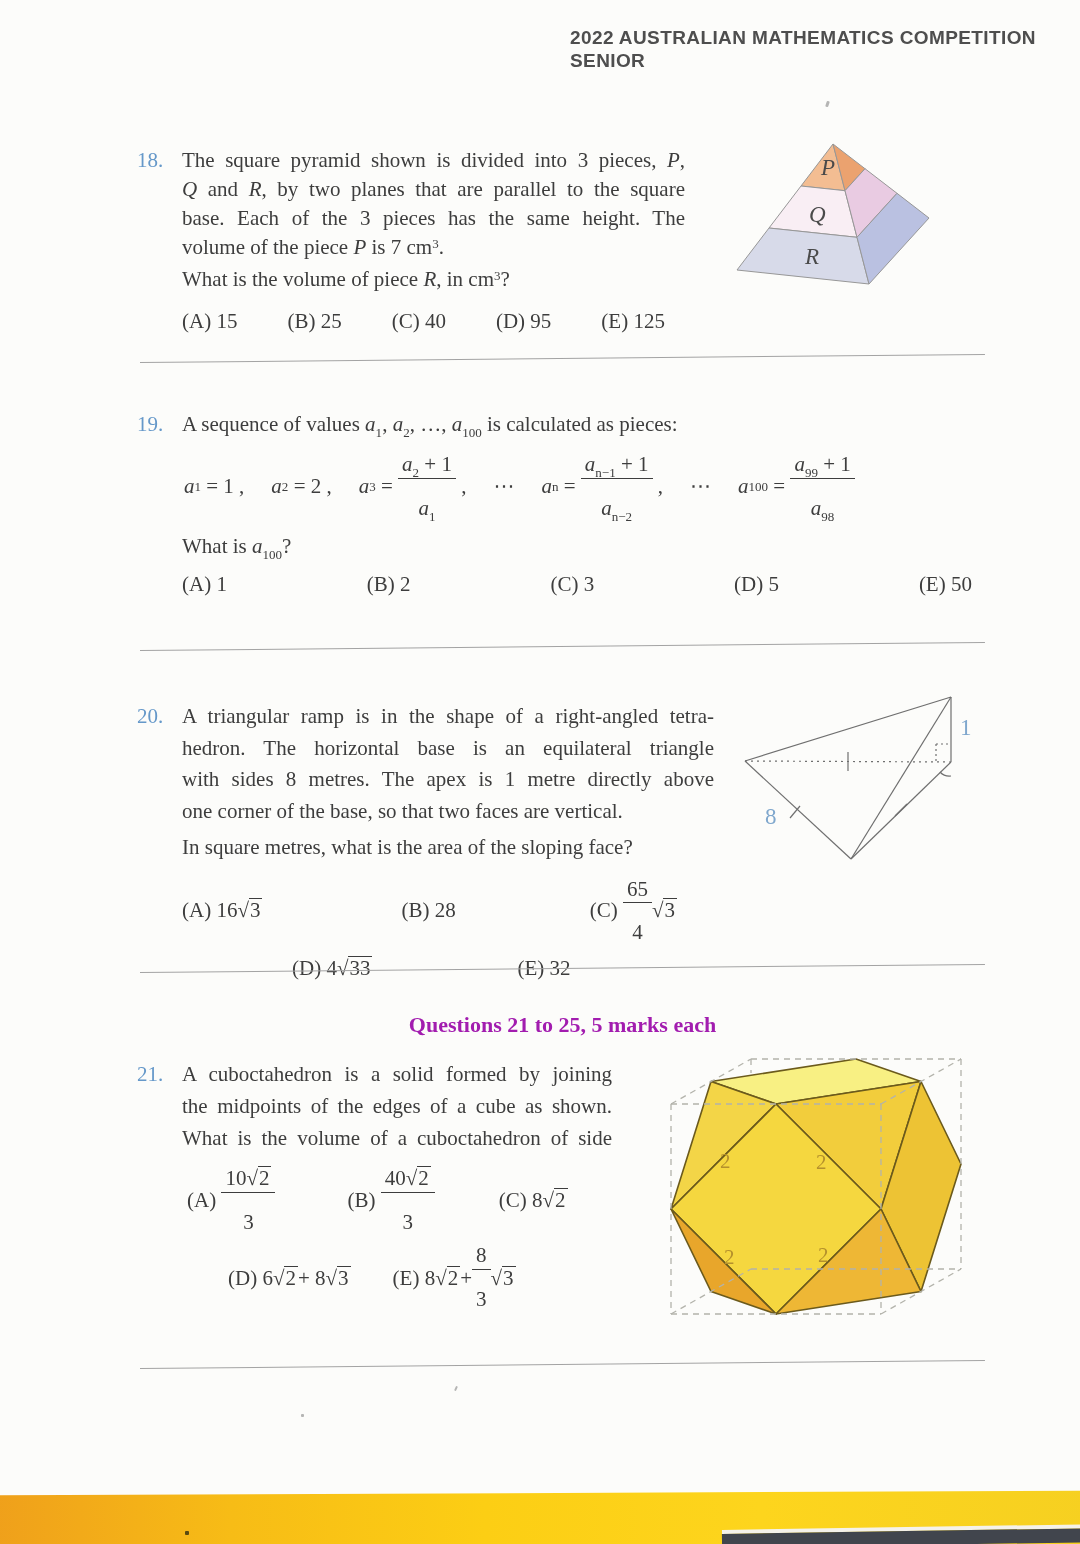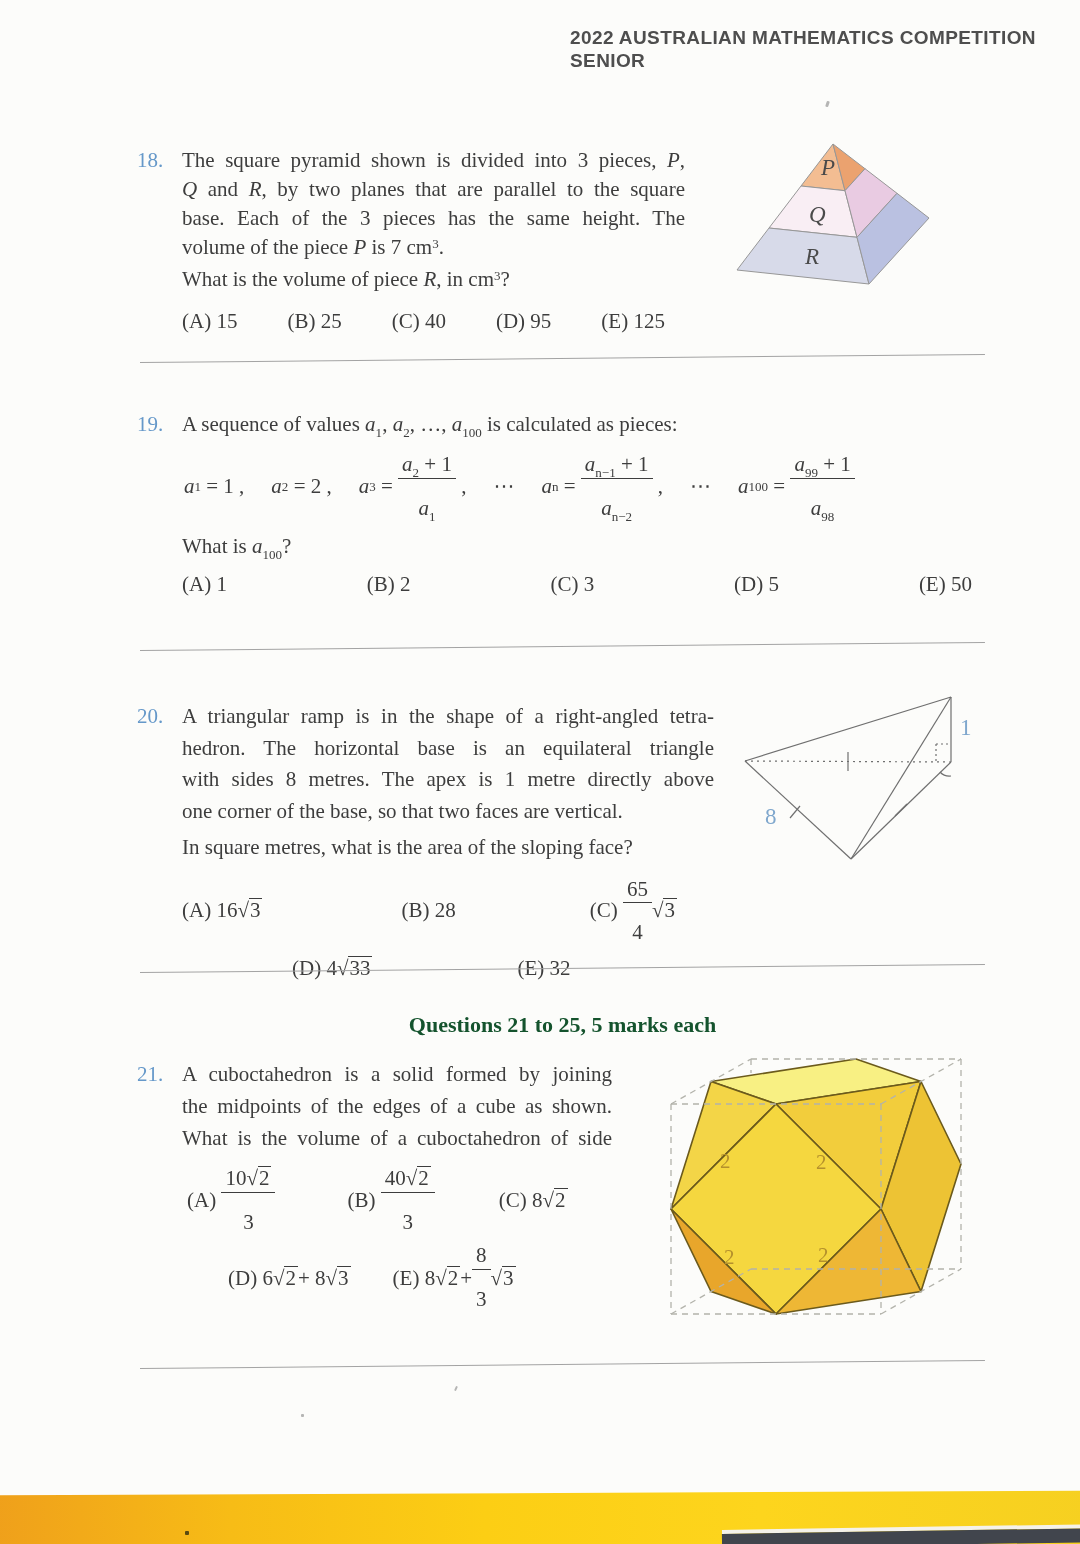--- a/index.html
+++ b/index.html
@@ -28,21 +28,21 @@
   
   .frac{display:inline-block;vertical-align:middle;text-align:center;line-height:1.12;}
   .frac .n{display:block;border-bottom:1.4px solid #3d3d3d;padding:0 4px 1px;}
   .frac .d{display:block;padding-top:18px;}
   .sqrt{white-space:nowrap;}
   .rad{display:inline-block;border-top:1.4px solid #3d3d3d;padding:0 2px 0 1px;line-height:1.05;}
   .formula{display:flex;align-items:center;margin-top:14px;margin-left:2px;}
   .fterm{display:flex;align-items:center;}
   
   .sechead{position:absolute;top:1012px;left:140px;width:845px;text-align:center;
-           font-size:22px;font-weight:bold;color:#14532d;}
+           font-size:22px;font-weight:bold;color:#a21caf;}
   
   .fig{position:absolute;}
   
   .band-yellow{position:absolute;left:-12px;top:1493px;width:1104px;height:58px;
     background:linear-gradient(90deg,#ef9f1b 0%,#f7bc16 22%,#fcce14 45%,#fdd51d 70%,#f6d021 100%);
     transform:rotate(-0.25deg);transform-origin:center;}
   .band-gap{position:absolute;left:722px;top:1530px;width:380px;height:4px;background:#f5f2ea;
     transform:rotate(-0.9deg);transform-origin:left center;}
   .band-dark{position:absolute;left:722px;top:1534px;width:380px;height:14px;background:#41454d;
     transform:rotate(-0.9deg);transform-origin:left center;}

